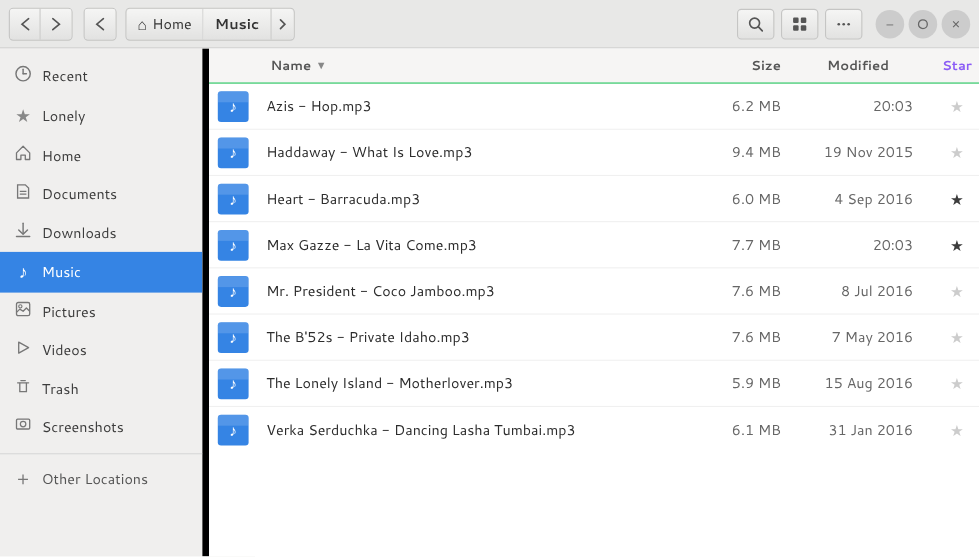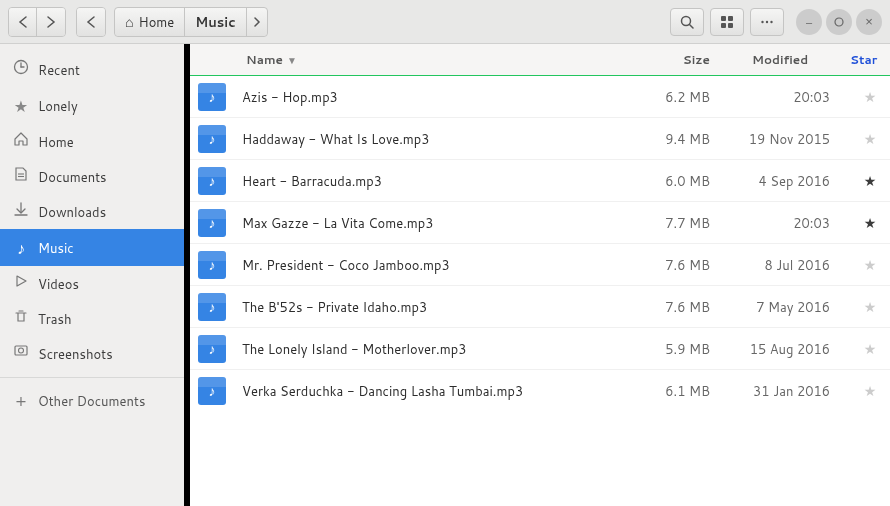--- a/index.html
+++ b/index.html
@@ -212,23 +212,23 @@
     .col-modified {
       width: 120px;
       text-align: center;
       padding-right: 20px;
       font-size: 12px;
       color: #555;
       font-weight: 600;
     }
     .col-star {
       width: 40px;
-      text-align: left;
+      text-align: center;
       font-size: 12px;
-      color: #1d4ed8;
+      color: #8b5cf6;
       font-weight: 600;
     }
 
     .file-list {
       flex: 1;
       overflow-y: auto;
     }
     .file-row {
       display: flex;
       align-items: center;
@@ -441,20 +441,30 @@
       </span>
       <span>Downloads</span>
     </div>
     <div class="sidebar-item active">
       <span class="sidebar-icon" style="color:white;font-size:16px">♪</span>
       <span>Music</span>
     </div>
     <div class="sidebar-item">
       <span class="sidebar-icon">
         <svg width="16" height="16" viewBox="0 0 16 16">
+            <rect x="2" y="2" width="12" height="12" rx="1.5" stroke="#777" stroke-width="1.2" fill="none"></rect>
+            <circle cx="5.5" cy="5.5" r="1.5" stroke="#777" stroke-width="1" fill="none"></circle>
+            <polyline points="2,11 5,8 8,10 11,7 14,10" stroke="#777" stroke-width="1.2" fill="none" stroke-linejoin="round"></polyline>
+          </svg>
+      </span>
+      <span>Pictures</span>
+    </div>
+    <div class="sidebar-item">
+      <span class="sidebar-icon">
+        <svg width="16" height="16" viewBox="0 0 16 16">
             <polygon points="4,3 13,8 4,13" stroke="#777" stroke-width="1.2" fill="none" stroke-linejoin="round"></polygon>
           </svg>
       </span>
       <span>Videos</span>
     </div>
     <div class="sidebar-item">
       <span class="sidebar-icon">
         <svg width="16" height="16" viewBox="0 0 16 16">
             <polyline points="3,5 13,5" stroke="#777" stroke-width="1.2" stroke-linecap="round"></polyline>
             <path d="M5 5 V13 H11 V5" stroke="#777" stroke-width="1.2" fill="none"></path>
@@ -469,21 +479,21 @@
             <rect x="2" y="3" width="12" height="9" rx="1" stroke="#777" stroke-width="1.2" fill="none"></rect>
             <circle cx="8" cy="7.5" r="2.5" stroke="#777" stroke-width="1.1" fill="none"></circle>
           </svg>
       </span>
       <span>Screenshots</span>
     </div>
 
     <div style="margin-top:6px; border-top:1px solid #d8d8d7; padding-top:4px">
       <div class="sidebar-add-item">
         <span class="sidebar-icon" style="font-size:16px;color:#777;font-weight:300">+</span>
-        <span>Other Documents</span>
+        <span>Other Locations</span>
       </div>
     </div>
   </div>
 
   <div class="file-area">
 
     <div class="file-list-header">
       <div style="width:44px"></div>
       <div class="col-name">
         <span>Name</span>

